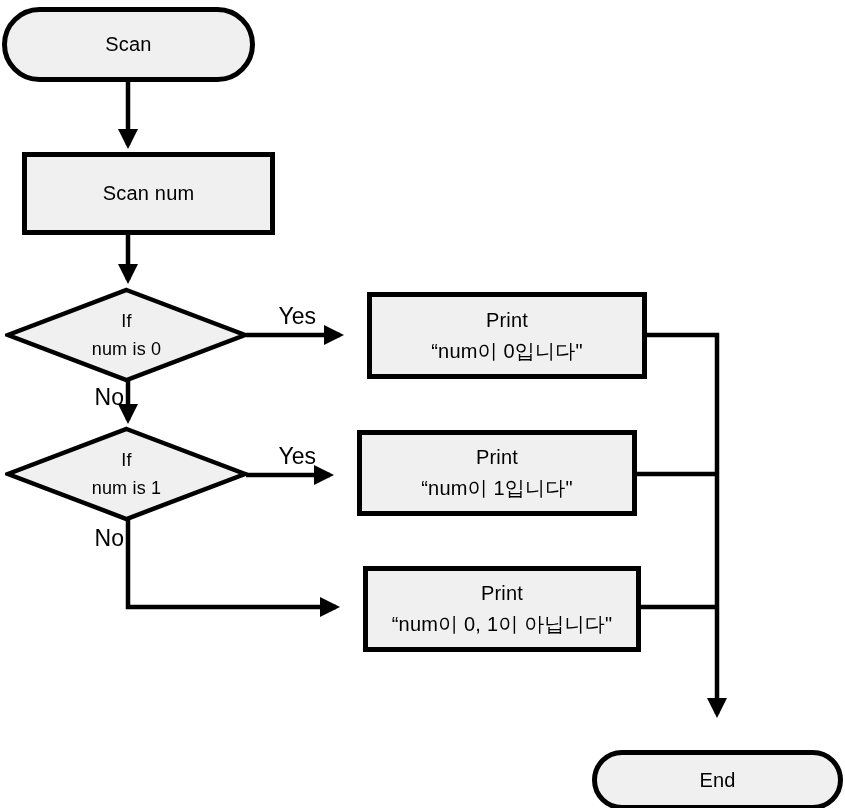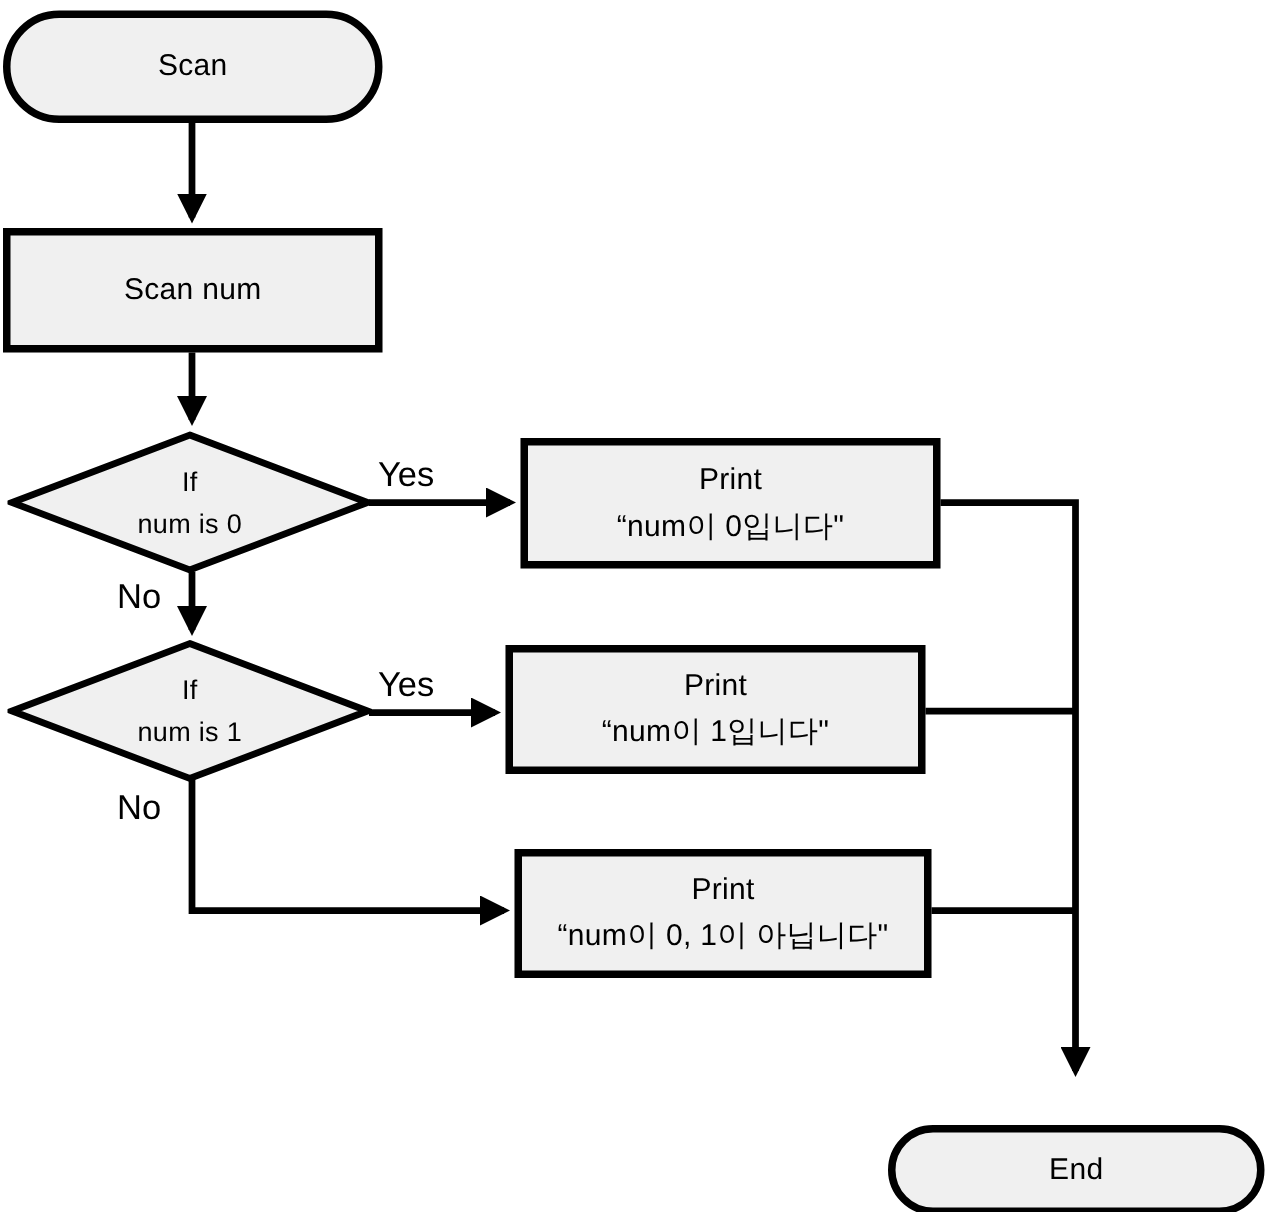--- a/index.html
+++ b/index.html
@@ -23,21 +23,21 @@
     z-index: 2;
     background: #f0f0f0;
     border: 5px solid #000000;
     box-sizing: border-box;
     display: flex;
     align-items: center;
     justify-content: center;
     text-align: center;
   }
   .stadium { border-radius: 45px; }
-  .rect { border-radius: 0; }
+  .rect { border-radius: 0; margin-left: 20px; }
   .node-label {
     font-size: 20px;
     line-height: 31px;
     white-space: pre-line;
     letter-spacing: 0.2px;
   }
   .diamond {
     position: absolute;
     z-index: 2;
     display: flex;
@@ -53,21 +53,21 @@
   .diamond .node-label {
     position: relative;
     font-size: 18px;
     line-height: 28px;
   }
   .edge-label {
     position: absolute;
     z-index: 3;
     font-size: 23px;
     line-height: 26px;
-    text-align: left;
+    text-align: right;
   }
 </style>
 </head>
 <body>
 
 <div id="canvas">
 
   <svg id="connectors" viewBox="0 0 845 808" fill="none">
     <defs>
       <marker id="arrow" markerUnits="userSpaceOnUse" markerWidth="20" markerHeight="20" viewBox="0 0 20 20" refX="16" refY="10" orient="auto">

